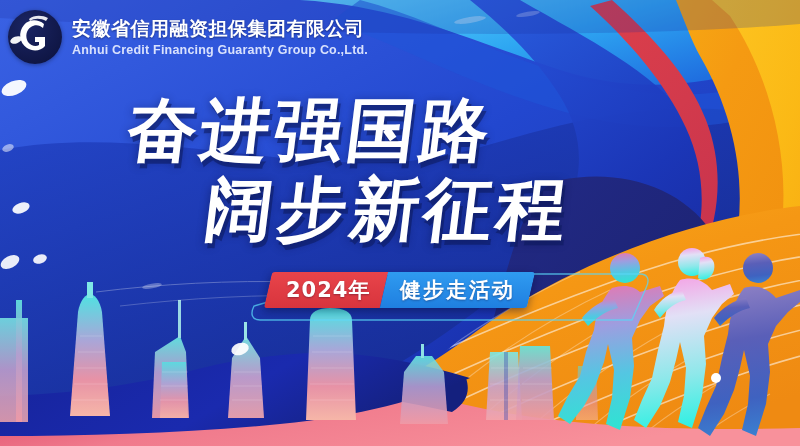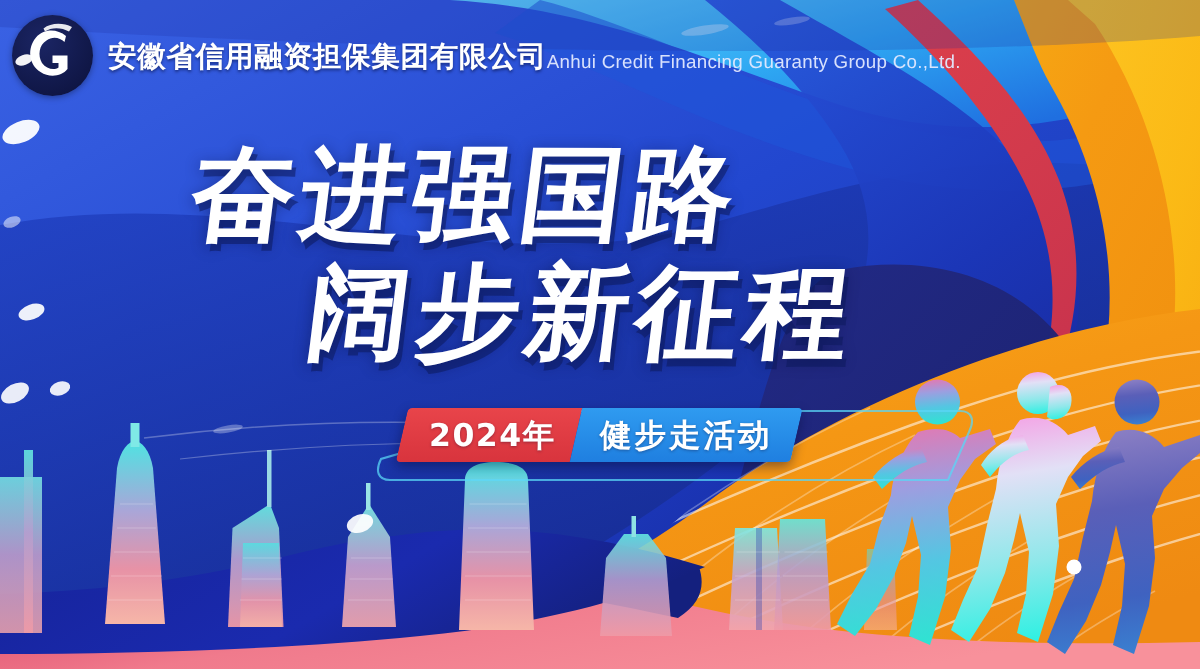--- a/index.html
+++ b/index.html
@@ -17,27 +17,27 @@
   .brand{
     position:absolute;left:8px;top:10px;display:flex;align-items:center;gap:10px;z-index:40;
   }
   .logo-mark{
     width:54px;height:54px;border-radius:50%;
     background:radial-gradient(circle at 38% 32%,#1b2564 0%,#101747 70%,#0b1038 100%);
     position:relative;flex:0 0 auto;
     box-shadow:0 1px 4px rgba(0,0,0,.35);
   }
   .logo-mark svg{position:absolute;left:0;top:0;}
-  .brand-text{display:flex;flex-direction:row;line-height:1;padding-top:2px;}
+  .brand-text{display:flex;flex-direction:column;line-height:1;padding-top:2px;}
   .brand-cn{
     color:#ffffff;font-size:19px;font-weight:bold;letter-spacing:.5px;
     text-shadow:0 1px 2px rgba(4,10,50,.5);white-space:nowrap;
   }
   .brand-en{
-    color:#e2e9ff;font-size:12.5px;font-weight:normal;letter-spacing:.2px;
+    color:#e2e9ff;font-size:12.5px;font-weight:bold;letter-spacing:.2px;
     margin-top:6px;white-space:nowrap;opacity:.95;
   }
 
   
   .headline{position:absolute;z-index:35;pointer-events:none;}
   .hl-line{
     color:#ffffff;font-weight:bold;white-space:nowrap;
     font-family:"DejaVu Sans","Liberation Sans",sans-serif;
     transform:skewX(-7deg);
     letter-spacing:4px;

